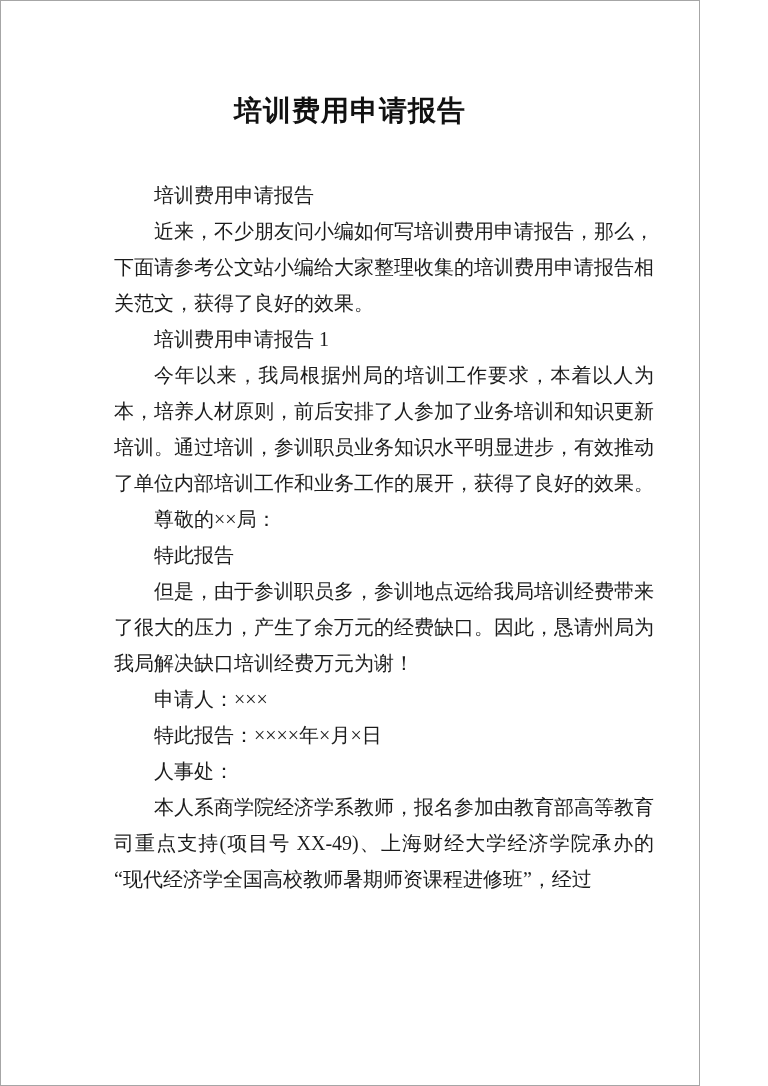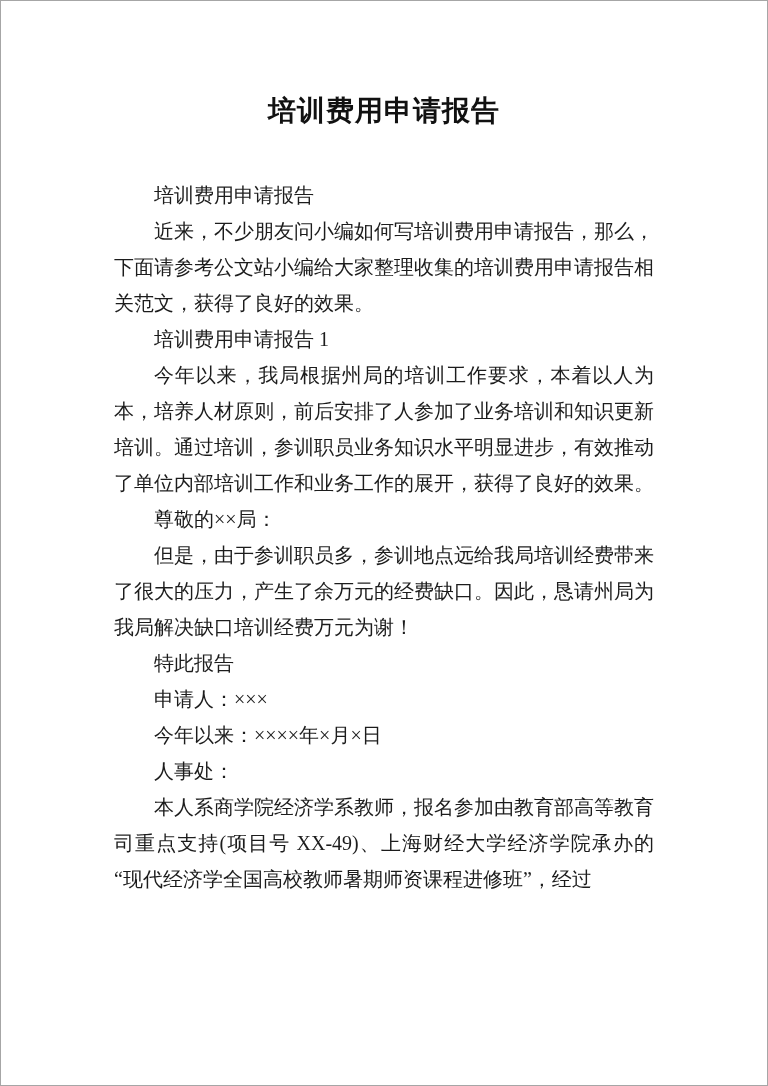--- a/index.html
+++ b/index.html
@@ -2,21 +2,21 @@
 <html lang="zh"><head>
 <meta charset="utf-8">
 <style>
   html, body {
     margin: 0;
     padding: 0;
     background: #ffffff;
   }
   .page {
     position: relative;
-    width: 768px;
+    width: 700px;
     height: 1086px;
     box-sizing: border-box;
     background: #ffffff;
     border: 1px solid #a6a6a6;
     overflow: hidden;
     font-family: "Liberation Serif", "DejaVu Serif", serif;
     color: #1c1c1c;
   }
   .doc-title {
     margin: 94px 0 0 0;
@@ -49,21 +49,21 @@
 <div class="page">
 
   <h1 class="doc-title">培训费用申请报告</h1>
 
   <div class="doc-body">
     <p>培训费用申请报告</p>
     <p>近来，不少朋友问小编如何写培训费用申请报告，那么，下面请参考公文站小编给大家整理收集的培训费用申请报告相关范文，获得了良好的效果。</p>
     <p>培训费用申请报告 1</p>
     <p>今年以来，我局根据州局的培训工作要求，本着以人为本，培养人材原则，前后安排了人参加了业务培训和知识更新培训。通过培训，参训职员业务知识水平明显进步，有效推动了单位内部培训工作和业务工作的展开，获得了良好的效果。</p>
     <p>尊敬的××局：</p>
+    <p>特此报告</p>
     <p>但是，由于参训职员多，参训地点远给我局培训经费带来了很大的压力，产生了余万元的经费缺口。因此，恳请州局为我局解决缺口培训经费万元为谢！</p>
-    <p>特此报告</p>
     <p>申请人：×××</p>
-    <p>今年以来：××××年×月×日</p>
+    <p>特此报告：××××年×月×日</p>
     <p>人事处：</p>
     <p>本人系商学院经济学系教师，报名参加由教育部高等教育司重点支持(项目号 XX-49)、上海财经大学经济学院承办的“现代经济学全国高校教师暑期师资课程进修班”，经过</p>
   </div>
 
 </div>
 
 </body></html>

